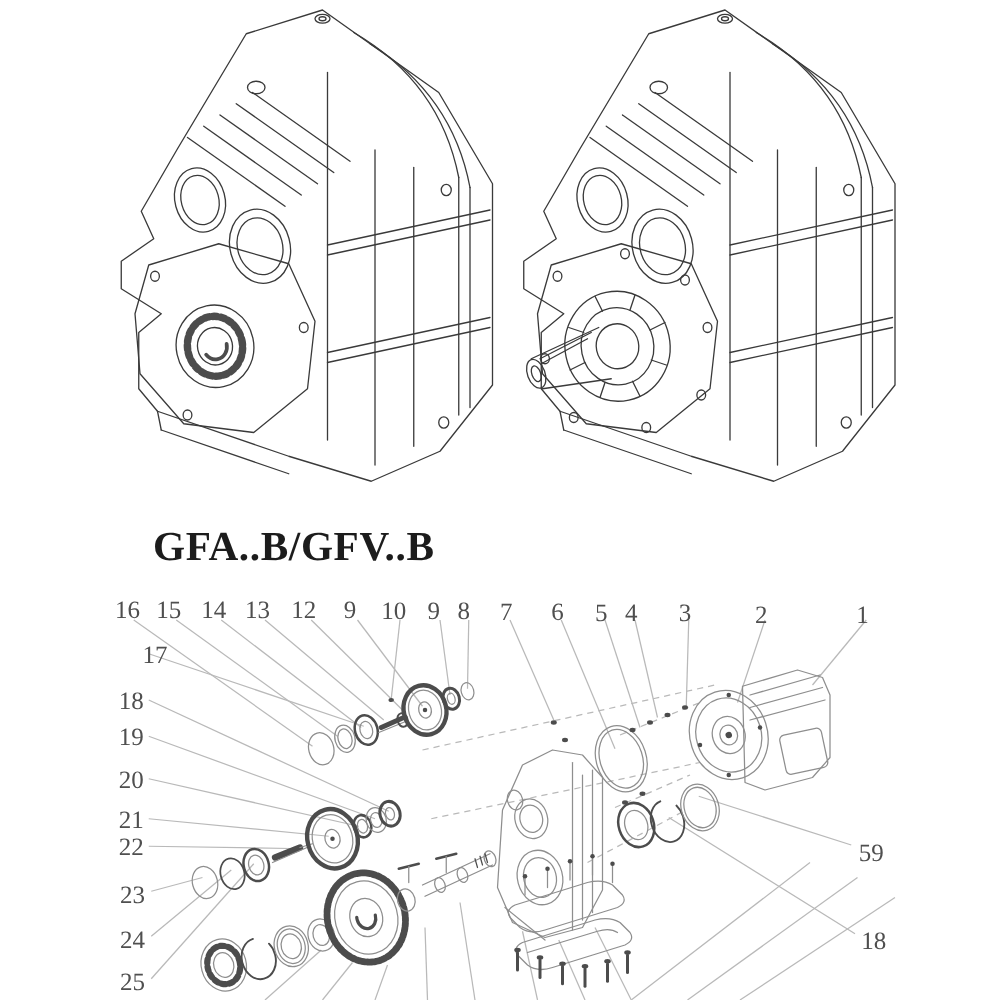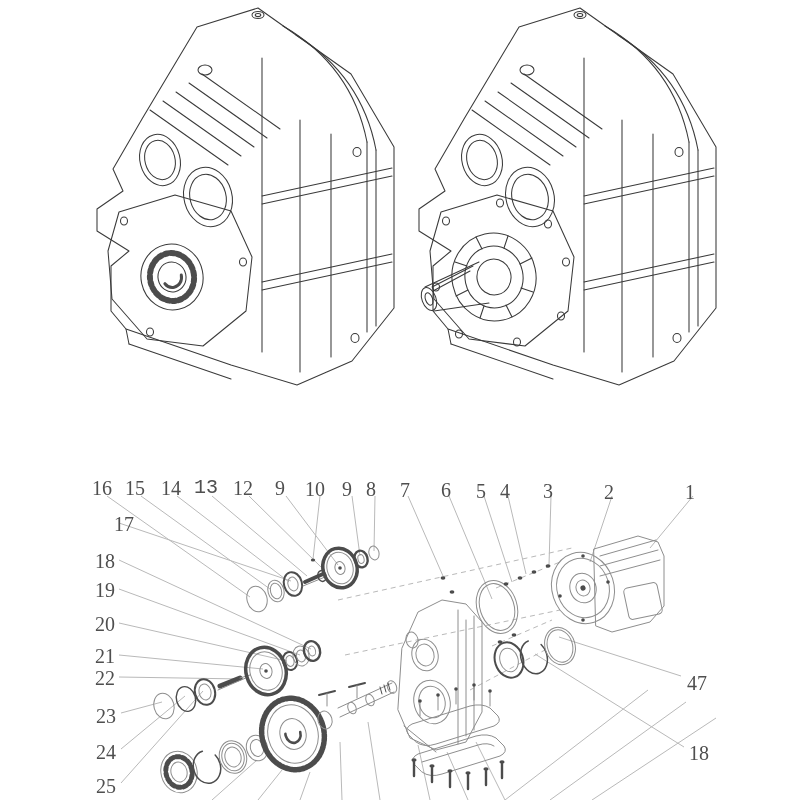--- a/index.html
+++ b/index.html
@@ -349,25 +349,26 @@
             <line class="dk" x1="468" y1="775" x2="468" y2="789" stroke-width="2.4"></line>
           <ellipse class="fdk" cx="486" cy="769" rx="2.6" ry="1.8"></ellipse>
             <line class="dk" x1="486" y1="771" x2="486" y2="785" stroke-width="2.4"></line>
           <ellipse class="fdk" cx="502" cy="762" rx="2.6" ry="1.8"></ellipse>
             <line class="dk" x1="502" y1="764" x2="502" y2="778" stroke-width="2.4"></line>
         </g>
       </g>
     </g>
   </svg>
 
+  <div class="fig-label" style="left:115px;top:420px;width:240px;">GFA..B/GFV..B</div>
 
   <span class="callout" style="left:102px;top:488px;">16</span>
   <span class="callout" style="left:135px;top:488px;">15</span>
   <span class="callout" style="left:171px;top:488px;">14</span>
-  <span class="callout" style="left:206px;top:488px;font-family:Liberation Mono, monospace;">13</span>
+  <span class="callout" style="left:206px;top:488px;">13</span>
   <span class="callout" style="left:243px;top:488px;">12</span>
   <span class="callout" style="left:280px;top:488px;">9</span>
   <span class="callout" style="left:315px;top:489px;">10</span>
   <span class="callout" style="left:347px;top:489px;">9</span>
   <span class="callout" style="left:371px;top:489px;">8</span>
   <span class="callout" style="left:405px;top:490px;">7</span>
   <span class="callout" style="left:446px;top:490px;">6</span>
   <span class="callout" style="left:481px;top:491px;">5</span>
   <span class="callout" style="left:505px;top:491px;">4</span>
   <span class="callout" style="left:548px;top:491px;">3</span>
@@ -377,15 +378,15 @@
   <span class="callout" style="left:105px;top:524px;margin-left:19px;">17</span>
   <span class="callout" style="left:105px;top:561px;">18</span>
   <span class="callout" style="left:105px;top:590px;">19</span>
   <span class="callout" style="left:105px;top:624px;">20</span>
   <span class="callout" style="left:105px;top:656px;">21</span>
   <span class="callout" style="left:105px;top:678px;">22</span>
   <span class="callout" style="left:106px;top:716px;">23</span>
   <span class="callout" style="left:106px;top:752px;">24</span>
   <span class="callout" style="left:106px;top:786px;">25</span>
 
-  <span class="callout" style="left:697px;top:683px;">47</span>
+  <span class="callout" style="left:697px;top:683px;">59</span>
   <span class="callout" style="left:699px;top:753px;">18</span>
 </div>
 
 </body></html>

